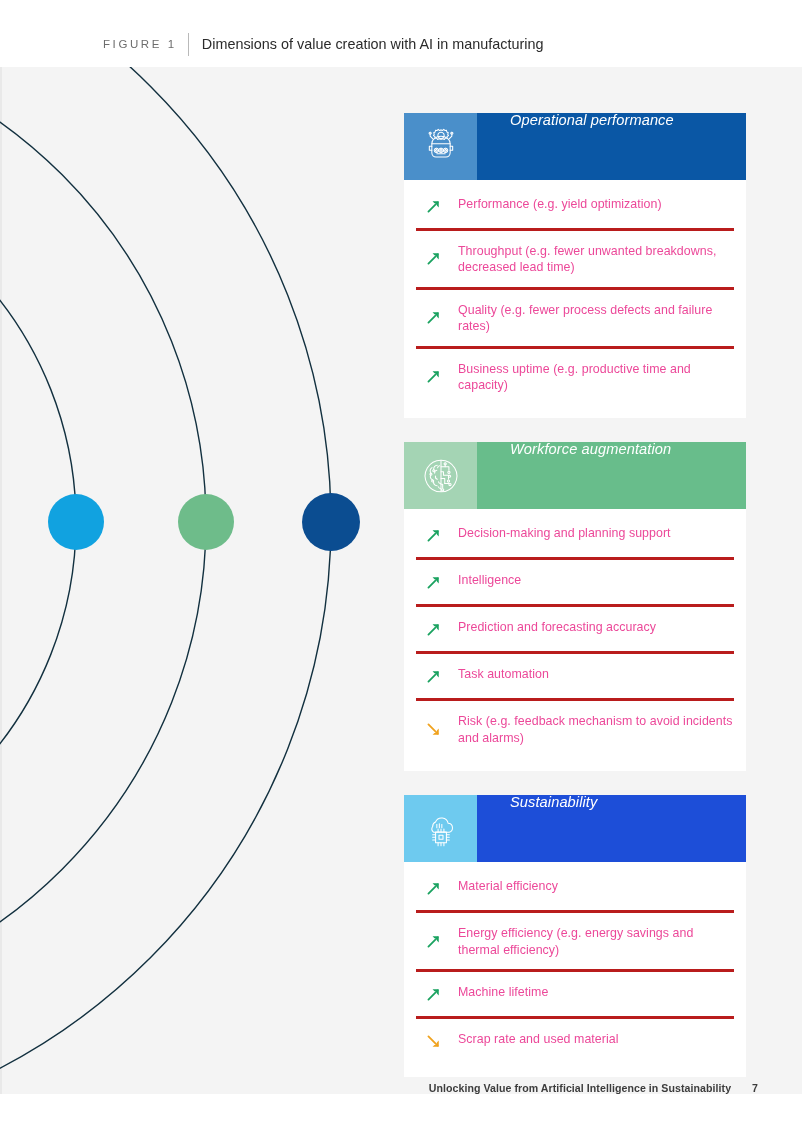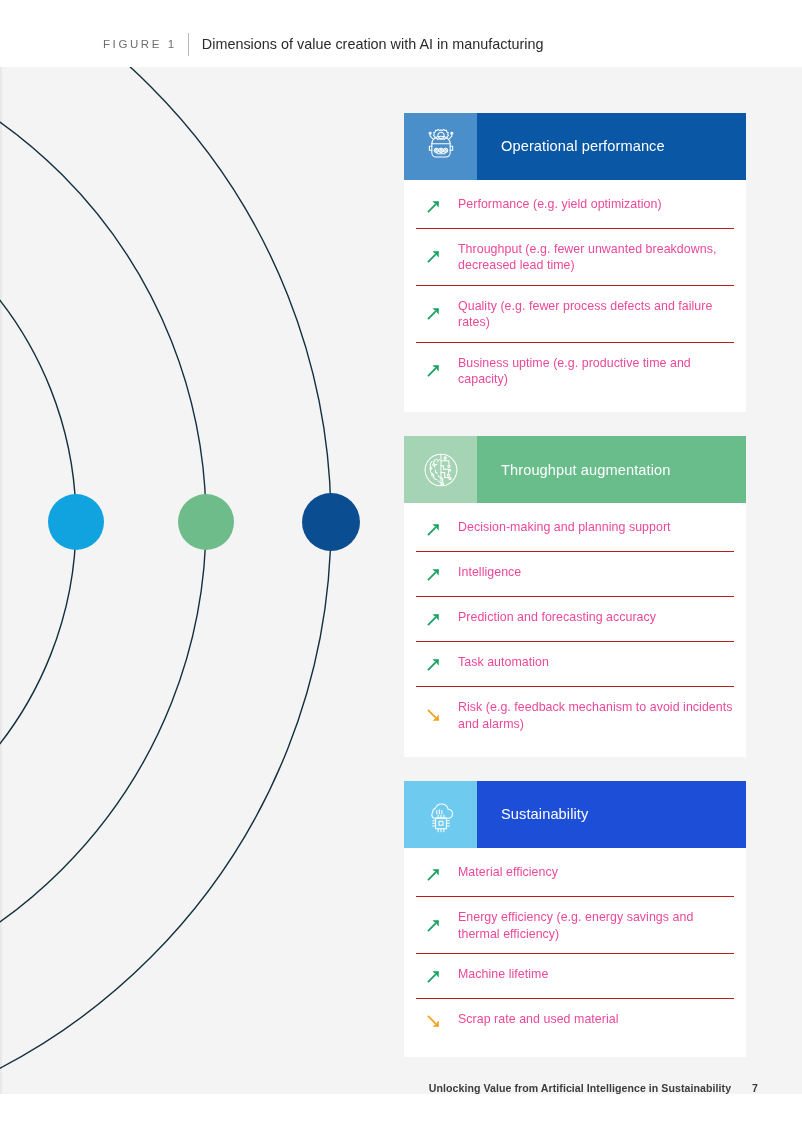--- a/index.html
+++ b/index.html
@@ -113,41 +113,42 @@
   .card-icon-panel {
     width: 73px;
     flex: 0 0 73px;
     display: flex;
     align-items: center;
     justify-content: center;
   }
   .card-title-panel {
     flex: 1 1 auto;
     display: flex;
-    align-items: center;
-    padding-left: 24px;
+    align-items: flex-start;
+    padding-left: 33px;
+    font-style: italic;
   }
   .card-title {
     color: #ffffff;
     font-size: 14.6px;
     font-weight: 400;
     letter-spacing: 0.1px;
     line-height: 1;
   }
   .card-icon-panel svg { display: block; }
 
   .card-body {
     padding: 0 0 14px 0;
   }
   .row {
     display: flex;
     align-items: flex-start;
     margin: 0 12px;
     padding: 11px 0 11px 0;
-    border-top: 1px solid #b91c1c;
+    border-top: 3px solid #b91c1c;
     min-height: 22px;
   }
   .row.first {
     border-top: none;
     padding-top: 15px;
   }
   .row-arrow {
     flex: 0 0 32px;
     width: 32px;
     display: flex;
@@ -320,21 +321,21 @@
                 <path d="M34.3 23 a1.3 1.3 0 1 0 0.01 0"></path>
                 <path d="M33 28.8 a1.3 1.3 0 1 0 0.01 0"></path>
                 <path d="M34.8 33 a1.3 1.3 0 1 0 0.01 0"></path>
                 <path d="M26 39.3 a1.3 1.3 0 1 0 0.01 0"></path>
                 <path d="M15.3 16.4 a1.2 1.2 0 1 0 0.01 0"></path>
                 <path d="M11.9 20.6 a1.2 1.2 0 1 0 0.01 0"></path>
                 <path d="M14 28.7 a1.2 1.2 0 1 0 0.01 0"></path>
               </svg>
             </div>
             <div class="card-title-panel">
-              <div class="card-title">Throughput augmentation</div>
+              <div class="card-title">Workforce augmentation</div>
             </div>
           </div>
           <div class="card-body">
             <div class="row first">
               <div class="row-arrow">
                 <svg width="15" height="15" viewBox="0 0 16 16">
                   <g stroke="#1aa260" fill="#1aa260" stroke-width="1.9" stroke-linecap="round">
                     <path fill="none" d="M2.6 13.4 L12.4 3.6"></path>
                     <path stroke="none" d="M13.6 2.4 L13.6 9.0 L11.6 7.0 L11.6 4.4 L9.0 4.4 L7.0 2.4 Z"></path>
                   </g>

